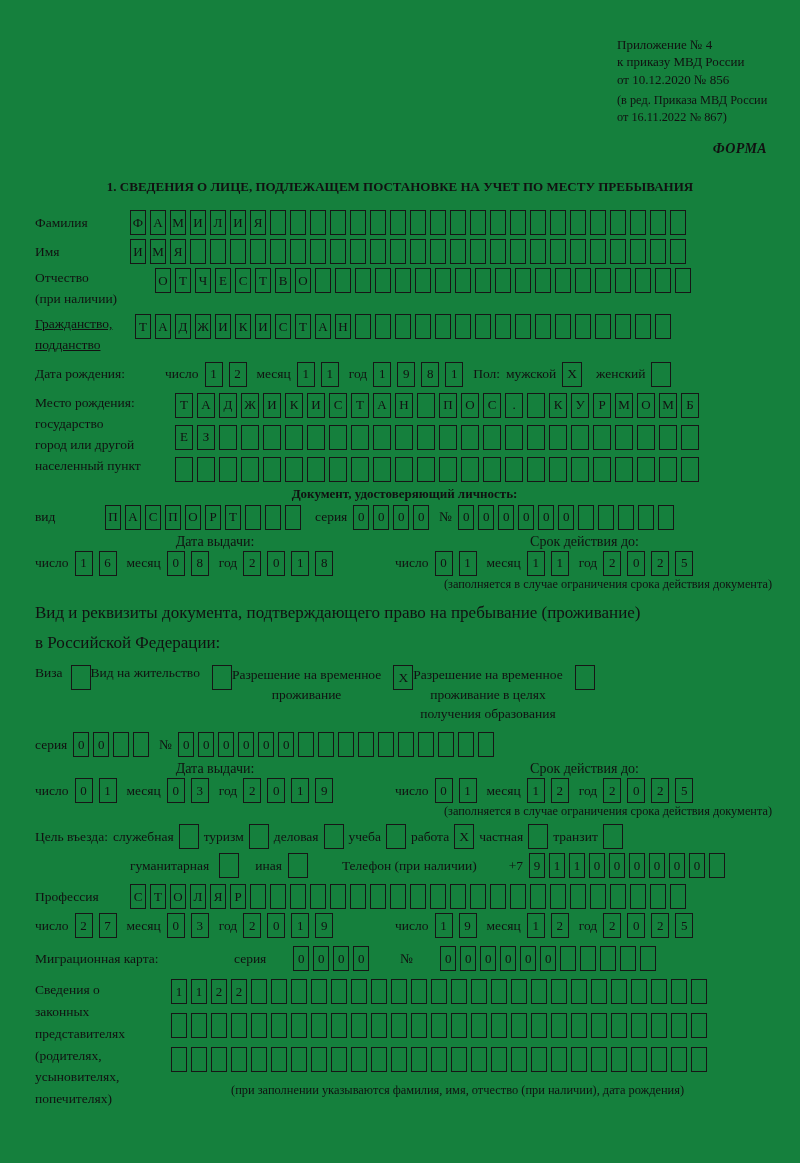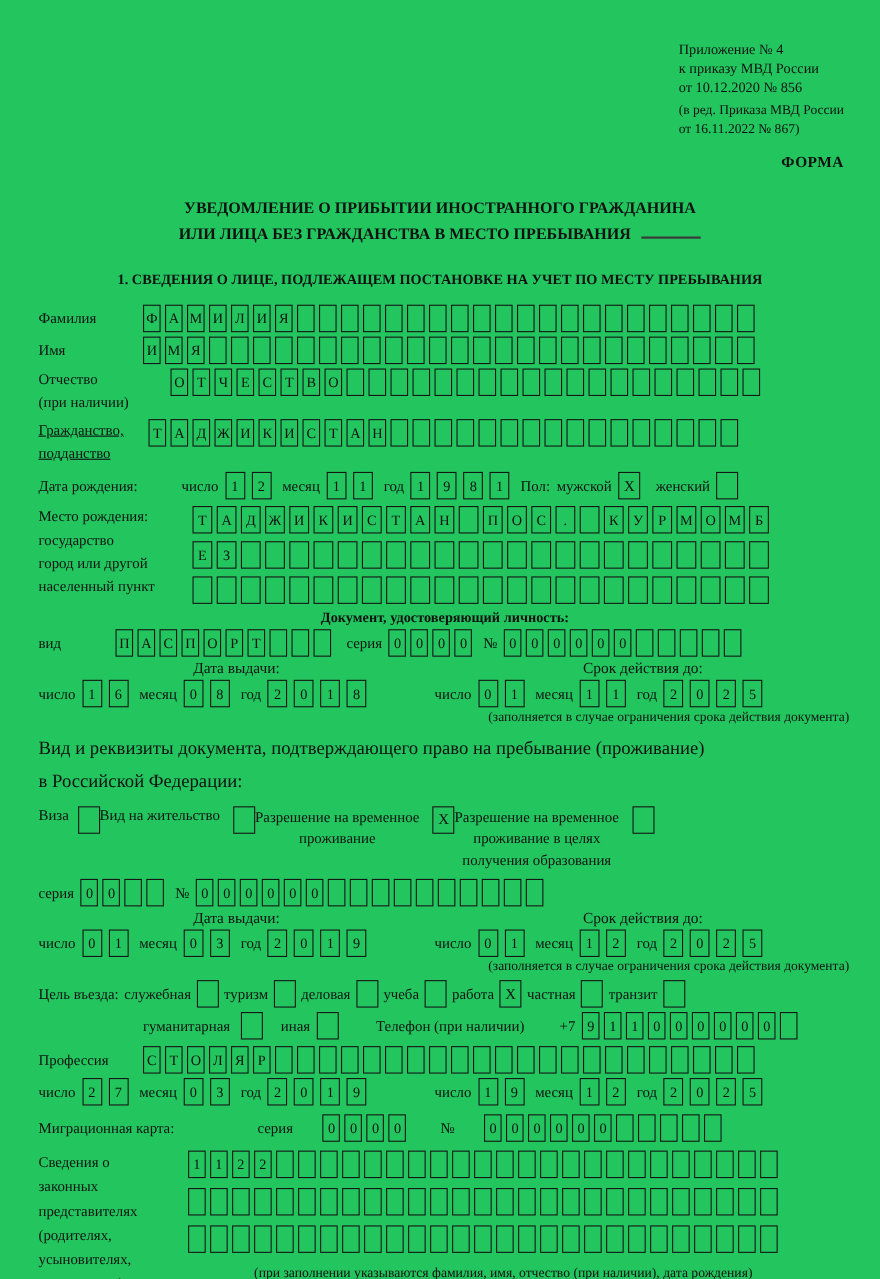--- a/index.html
+++ b/index.html
@@ -1,21 +1,21 @@
 <!DOCTYPE html>
 <html><head>
 <meta charset="utf-8">
 <style>
   html,body{margin:0;padding:0;background:#fff;}
-  .page{width:800px;height:1163px;background:#22c55e;color:#111;overflow:hidden;
+  .page{width:800px;height:1163px;background:#15803d;color:#111;overflow:hidden;
         font-family:"Liberation Serif","DejaVu Serif",serif;position:relative;box-sizing:border-box;}
   .hdr{padding-top:36px;margin-left:617px;font-size:13px;line-height:1.34;}
   .hdr-sub{font-size:12.3px;}
   .hdr-sub.first{margin-top:4px;}
-  .forma{text-align:right;margin:16px 33px 0 0;font-weight:bold;font-size:14px;letter-spacing:.4px;}
+  .forma{text-align:right;margin:16px 33px 0 0;font-weight:bold;font-size:14px;letter-spacing:.4px;font-style:italic;}
   .title{margin-top:22px;text-align:center;font-weight:bold;font-size:14.6px;line-height:1.55;}
   .t-underline{display:inline-block;width:54px;border-bottom:2px solid #3a3a3a;margin-left:10px;}
   .sec1{margin-top:22px;text-align:center;font-weight:bold;font-size:13px;}
   .rows{margin-top:15px;}
   .row{display:flex;align-items:center;margin:0 26px 4px 35px;font-size:13.5px;}
   .row.top{align-items:flex-start;}
   .lbl{flex:0 0 auto;}
   .w95{width:95px;}.w100{width:100px;text-decoration:underline;}.w120{width:120px;}.w140{width:140px;}.w130{width:130px;}
   .lbl-stack{display:flex;flex-direction:column;line-height:1.55;flex:0 0 auto;}
   .cells{display:inline-flex;gap:4px;align-items:center;flex:0 0 auto;}
@@ -51,24 +51,20 @@
   <div class="hdr">
     <div>Приложение № 4</div>
     <div>к приказу МВД России</div>
     <div>от 10.12.2020 № 856</div>
     <div class="hdr-sub first">(в ред. Приказа МВД России</div>
     <div class="hdr-sub">от 16.11.2022 № 867)</div>
   </div>
 
   <div class="forma">ФОРМА</div>
 
-  <div class="title">
-    <div>УВЕДОМЛЕНИЕ О ПРИБЫТИИ ИНОСТРАННОГО ГРАЖДАНИНА</div>
-    <div><span>ИЛИ ЛИЦА БЕЗ ГРАЖДАНСТВА В МЕСТО ПРЕБЫВАНИЯ</span><span class="t-underline"></span></div>
-  </div>
 
   <div class="sec1">1. СВЕДЕНИЯ О ЛИЦЕ, ПОДЛЕЖАЩЕМ ПОСТАНОВКЕ НА УЧЕТ ПО МЕСТУ ПРЕБЫВАНИЯ</div>
 
   <div class="rows">
 
     <div class="row">
       <span class="lbl w95">Фамилия</span>
       <span class="cells">
           <span class="cell">Ф</span>
           <span class="cell">А</span>

